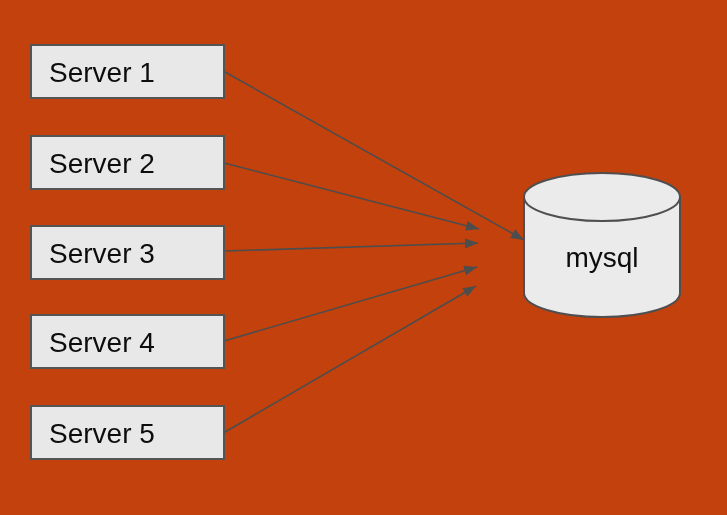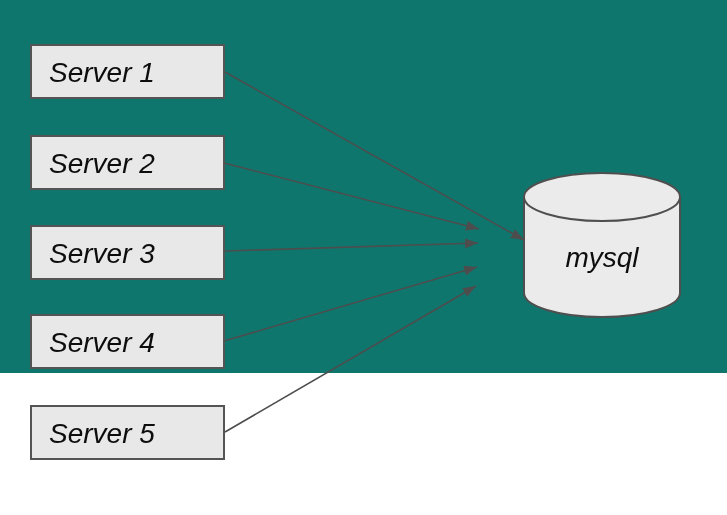--- a/index.html
+++ b/index.html
@@ -7,23 +7,22 @@
     padding: 0;
     background: #ffffff;
     width: 727px;
     height: 515px;
     overflow: hidden;
     font-family: "Liberation Sans", sans-serif;
   }
   .stage {
     position: relative;
     width: 727px;
-    height: 373px;
-    background: #0f766e;
-    font-style: italic;
+    height: 515px;
+    background: #c2410c;
   }
   svg { display: block; }
   .edge {
     stroke: #4d4d4d;
     stroke-width: 1.6;
     fill: none;
   }
   .arrowhead-shape {
     fill: #4d4d4d;
     stroke: none;

